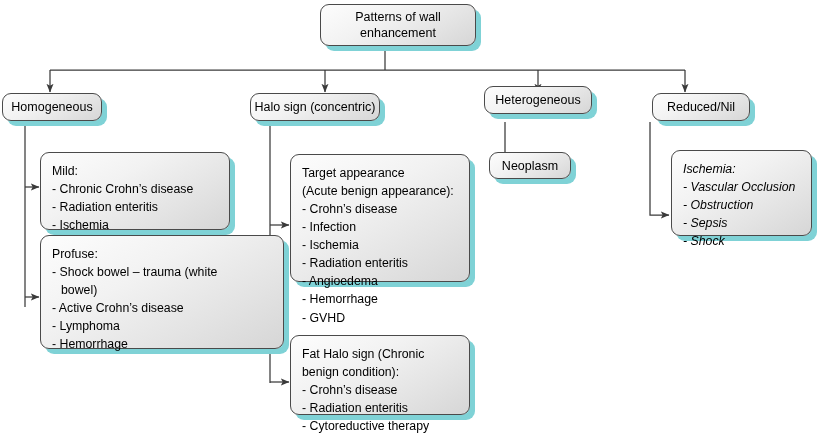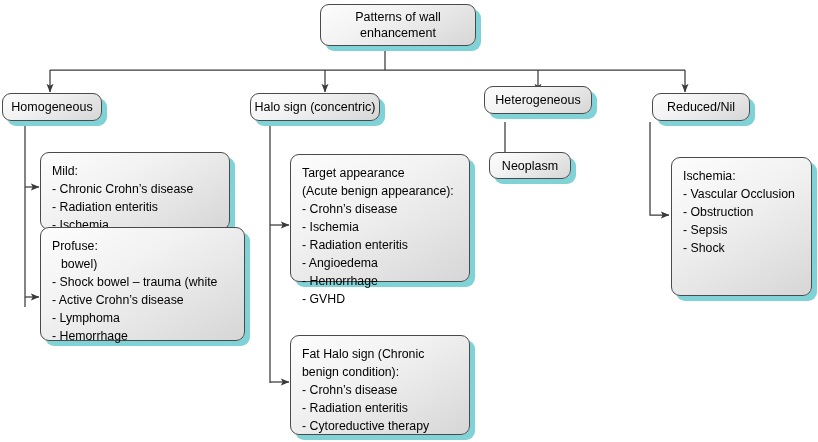--- a/index.html
+++ b/index.html
@@ -103,53 +103,54 @@
     <span>Reduced/Nil</span>
   </div>
 
   <div class="node list-node" style="left:40px; top:152px; width:190px; height:78px;">
     <div class="line">Mild:</div>
     <div class="line">- Chronic Crohn’s disease</div>
     <div class="line">- Radiation enteritis</div>
     <div class="line">- Ischemia</div>
   </div>
 
-  <div class="node list-node" style="left:40px; top:227px; width:205px; height:114px;">
+  <div class="node list-node" style="left:40px; top:235px; width:244px; height:114px;">
     <div class="line">Profuse:</div>
+    <div class="line">- Shock bowel – trauma (white</div>
     <div class="line indent">bowel)</div>
-    <div class="line">- Shock bowel – trauma (white</div>
     <div class="line">- Active Crohn’s disease</div>
     <div class="line">- Lymphoma</div>
     <div class="line">- Hemorrhage</div>
   </div>
 
   <div class="node list-node" style="left:290px; top:154px; width:180px; height:128px;">
     <div class="line">Target appearance</div>
     <div class="line">(Acute benign appearance):</div>
     <div class="line">- Crohn’s disease</div>
+    <div class="line">- Infection</div>
     <div class="line">- Ischemia</div>
     <div class="line">- Radiation enteritis</div>
     <div class="line">- Angioedema</div>
     <div class="line">- Hemorrhage</div>
     <div class="line">- GVHD</div>
   </div>
 
-  <div class="node list-node" style="left:290px; top:335px; width:180px; height:100px;">
+  <div class="node list-node" style="left:290px; top:335px; width:180px; height:80px;">
     <div class="line">Fat Halo sign (Chronic</div>
     <div class="line">benign condition):</div>
     <div class="line">- Crohn’s disease</div>
     <div class="line">- Radiation enteritis</div>
     <div class="line">- Cytoreductive therapy</div>
   </div>
 
   <div class="node title-node" style="left:489px; top:152px; width:82px; height:27px;">
     <span>Neoplasm</span>
   </div>
 
-  <div class="node list-node" style="left:671px; top:157px; width:141px; height:139px;">
+  <div class="node list-node" style="left:671px; top:150px; width:141px; height:86px;font-style:italic;">
     <div class="line">Ischemia:</div>
     <div class="line">- Vascular Occlusion</div>
     <div class="line">- Obstruction</div>
     <div class="line">- Sepsis</div>
     <div class="line">- Shock</div>
   </div>
 
 </div>
 
 </body></html>

